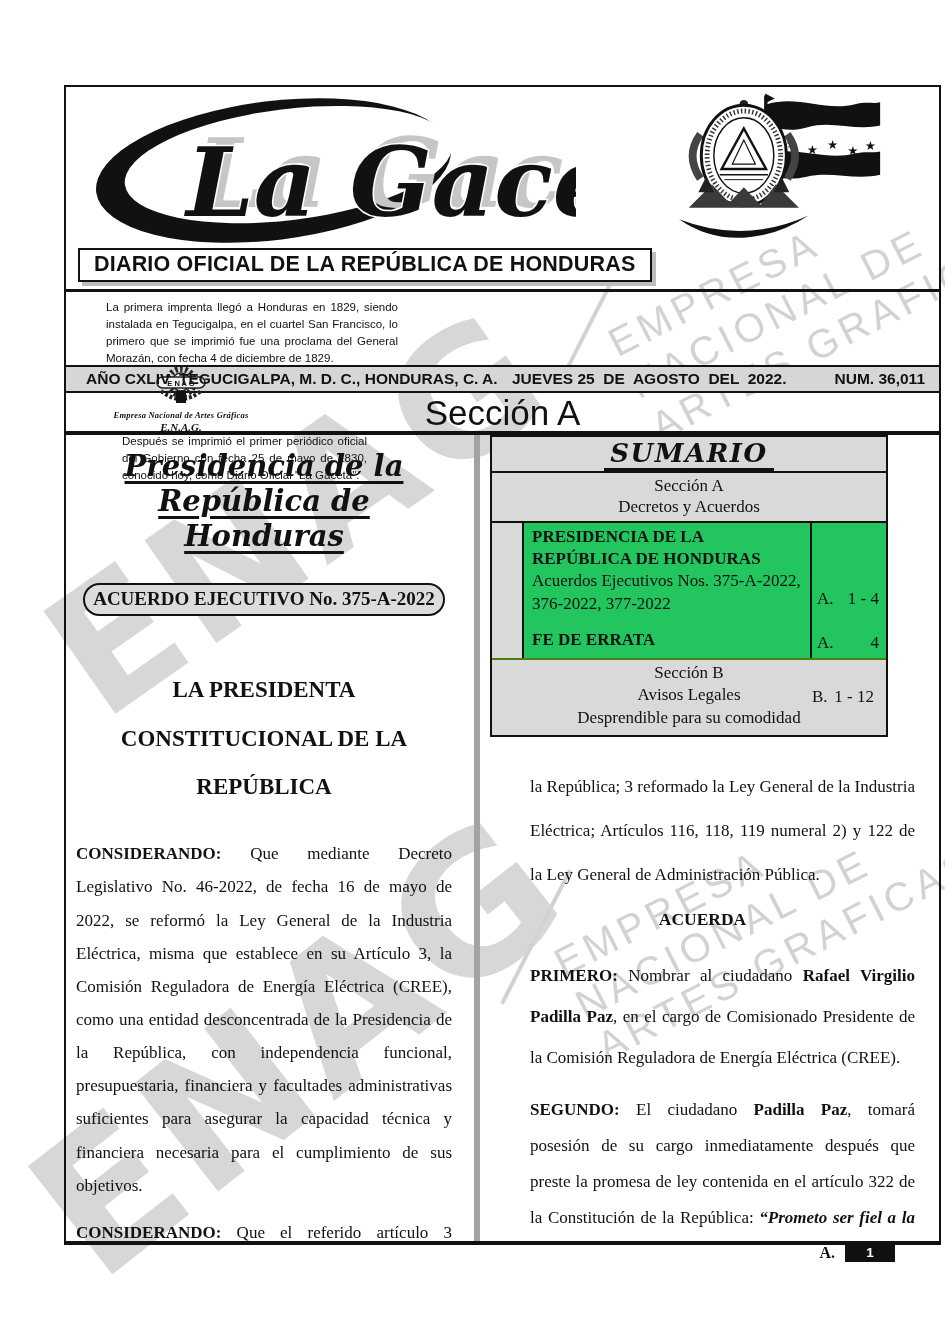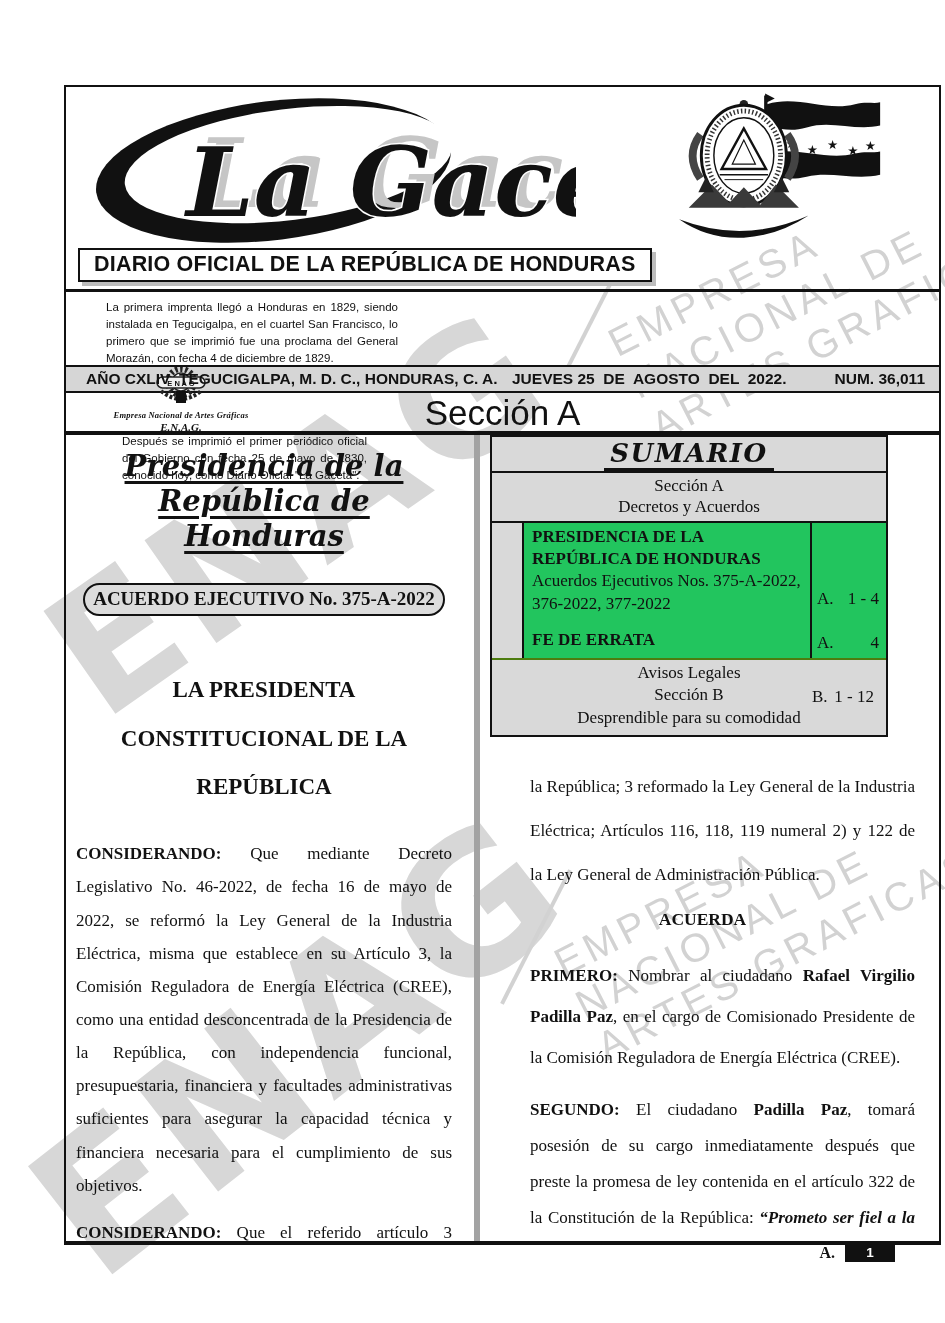--- a/index.html
+++ b/index.html
@@ -223,22 +223,22 @@
                 <span>A.</span>
                 <span>1 - 4</span>
               </div>
               <div class="sum-pg b">
                 <span>A.</span>
                 <span>4</span>
               </div>
             </div>
           </div>
           <div class="sum-row4">
+            <div>Sección B</div>
             <div>Avisos Legales</div>
-            <div>Sección B</div>
             <div>Desprendible para su comodidad</div>
             <div class="sum-bpg">
               <span>B.</span>
               <span>1 - 12</span>
             </div>
           </div>
         </div>
 
         <p class="body cont">la República; 3 reformado la Ley General de la Industria Eléctrica; Artículos 116, 118, 119 numeral 2) y 122 de la Ley General de Administración Pública.</p>
         <div class="acuerda">ACUERDA</div>

